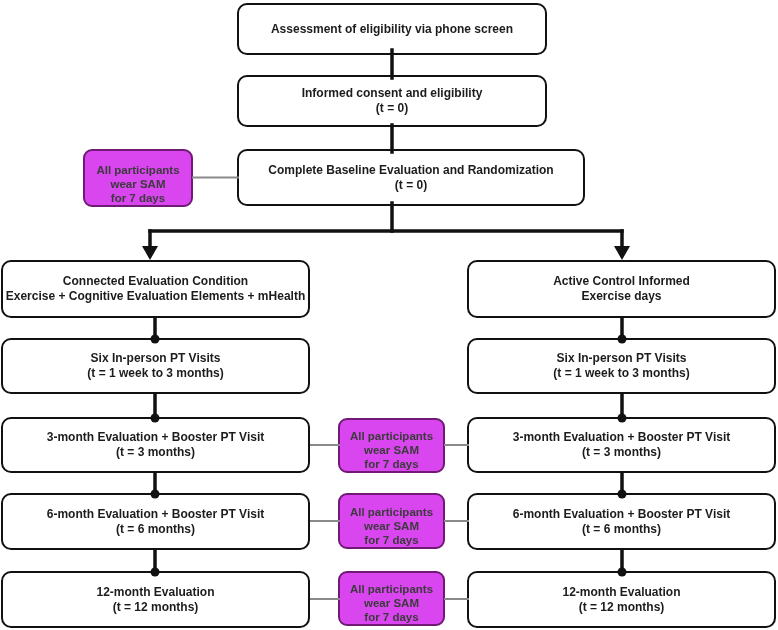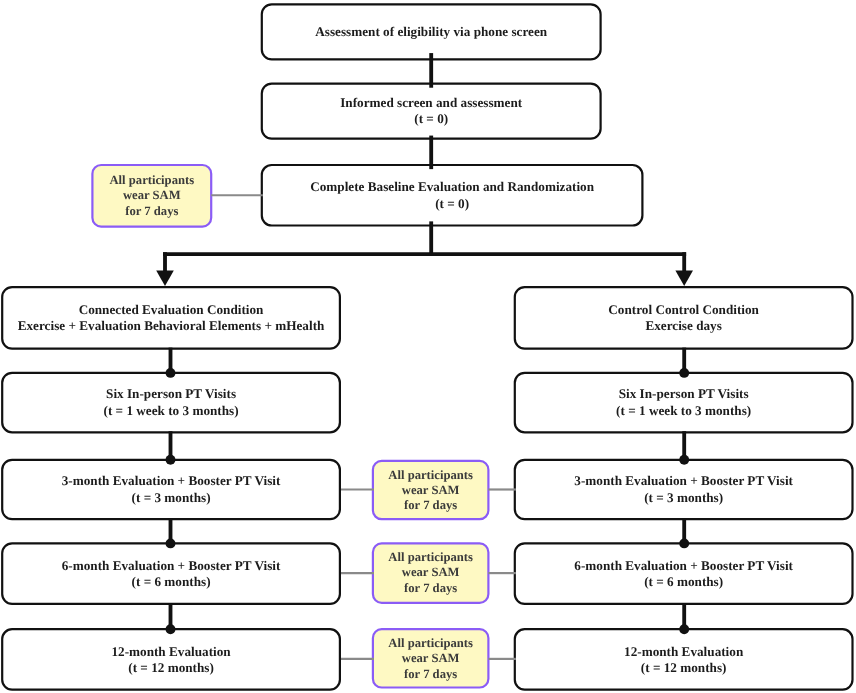--- a/index.html
+++ b/index.html
@@ -32,30 +32,30 @@
     display: flex;
     flex-direction: column;
     justify-content: center;
     align-items: center;
     text-align: center;
     font-weight: 700;
     font-size: 12px;
     line-height: 15px;
     color: #1c1c1c;
     white-space: nowrap;
-    font-family: Liberation Serif, serif;
   }
   .note {
-    background: #fef9c3;
-    border: 2px solid #8b5cf6;
+    background: #d946ef;
+    border: 2px solid #701a75;
     border-radius: 9px;
     font-size: 11.5px;
     line-height: 14px;
     color: #3b3b3b;
     z-index: 1;
+    justify-content: flex-end;
   }
 </style>
 </head>
 <body>
 
 <div class="stage">
 
   <svg class="connectors" width="778" height="630" viewBox="0 0 778 630">
 
     <g stroke="#111111" stroke-width="3.5" fill="none" stroke-linecap="square">
@@ -102,38 +102,38 @@
       <path d="M310 599 H340"></path>
       <path d="M444 599 H469"></path>
     </g>
   </svg>
 
   <div class="box" style="left:237px; top:3px; width:310px; height:52px;">
     <div>Assessment of eligibility via phone screen</div>
   </div>
 
   <div class="box" style="left:237px; top:75px; width:310px; height:52px;">
-    <div>Informed screen and assessment</div>
+    <div>Informed consent and eligibility</div>
     <div>(t = 0)</div>
   </div>
 
   <div class="box" style="left:237px; top:149px; width:348px; height:57px;">
     <div>Complete Baseline Evaluation and Randomization</div>
     <div>(t = 0)</div>
   </div>
 
   <div class="box note" style="left:83px; top:149px; width:110px; height:58px;">
     <div>All participants</div>
     <div>wear SAM</div>
     <div>for 7 days</div>
   </div>
 
   <div class="box" style="left:1px; top:260px; width:309px; height:58px;">
     <div>Connected Evaluation Condition</div>
-    <div>Exercise + Evaluation Behavioral Elements + mHealth</div>
+    <div>Exercise + Cognitive Evaluation Elements + mHealth</div>
   </div>
 
   <div class="box" style="left:1px; top:338px; width:309px; height:56px;">
     <div>Six In-person PT Visits</div>
     <div>(t = 1 week to 3 months)</div>
   </div>
 
   <div class="box" style="left:1px; top:417px; width:309px; height:56px;">
     <div>3-month Evaluation + Booster PT Visit</div>
     <div>(t = 3 months)</div>
@@ -143,21 +143,21 @@
     <div>6-month Evaluation + Booster PT Visit</div>
     <div>(t = 6 months)</div>
   </div>
 
   <div class="box" style="left:1px; top:571px; width:309px; height:57px;">
     <div>12-month Evaluation</div>
     <div>(t = 12 months)</div>
   </div>
 
   <div class="box" style="left:467px; top:260px; width:309px; height:58px;">
-    <div>Control Control Condition</div>
+    <div>Active Control Informed</div>
     <div>Exercise days</div>
   </div>
 
   <div class="box" style="left:467px; top:338px; width:309px; height:56px;">
     <div>Six In-person PT Visits</div>
     <div>(t = 1 week to 3 months)</div>
   </div>
 
   <div class="box" style="left:467px; top:417px; width:309px; height:56px;">
     <div>3-month Evaluation + Booster PT Visit</div>

